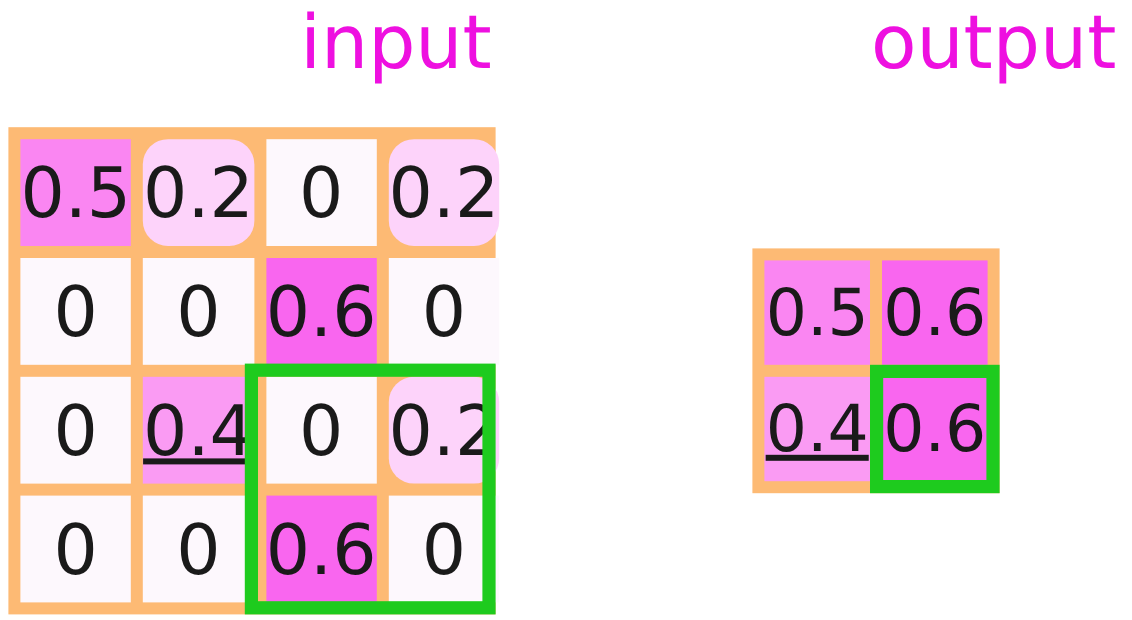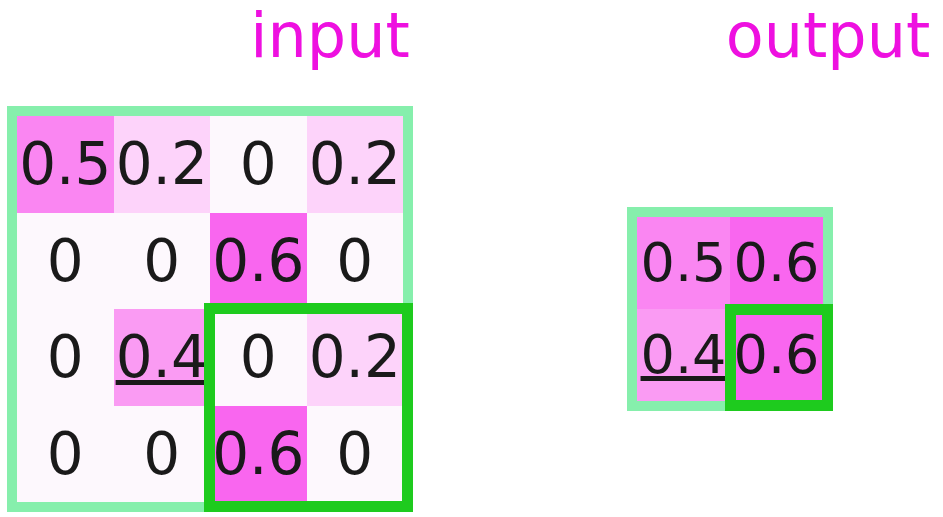--- a/index.html
+++ b/index.html
@@ -16,24 +16,25 @@
     line-height: 80px;
     color: #EE10E0;
     transform: translateX(-50%);
     white-space: nowrap;
   }
   #input-title  { left: 330px; top: -4px; }
   #output-title { left: 828px; top: -4px; }
 
   .grid {
     position: absolute;
-    background: #86efac;
+    background: #fdba74;
     display: grid;
     box-sizing: border-box;
     padding: 10px;
+    gap: 10px;
   }
   #input-grid {
     left: 7px; top: 106px;
     width: 406px; height: 406px;
     grid-template-columns: repeat(4, 1fr);
     grid-template-rows: repeat(4, 1fr);
   }
   #output-grid {
     left: 627px; top: 207px;
     width: 206px; height: 204px;
@@ -45,21 +46,21 @@
     align-items: center;
     justify-content: center;
     color: #1a1a1a;
     font-size: 58px;
     line-height: 1;
   }
   #output-grid .cell { font-size: 54px; }
 
   
   .v00 { background: #FDF8FD; }
-  .v02 { background: #FDD3FA; }
+  .v02 { background: #FDD3FA; border-radius: 21px; }
   .v04 { background: #FA9BF3; text-decoration: underline; }
   .v05 { background: #FA86F2; }
   .v06 { background: #F966EF; }
 
   .pool-window {
     position: absolute;
     box-sizing: border-box;
     border: 11px solid #1ECB1E;
     background: transparent;
   }

